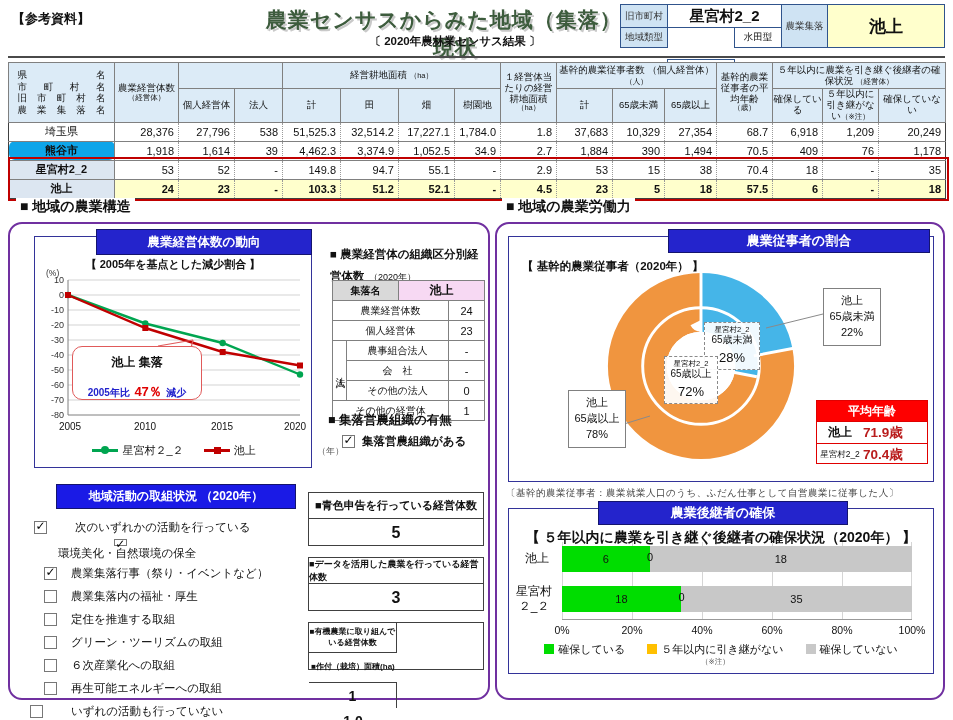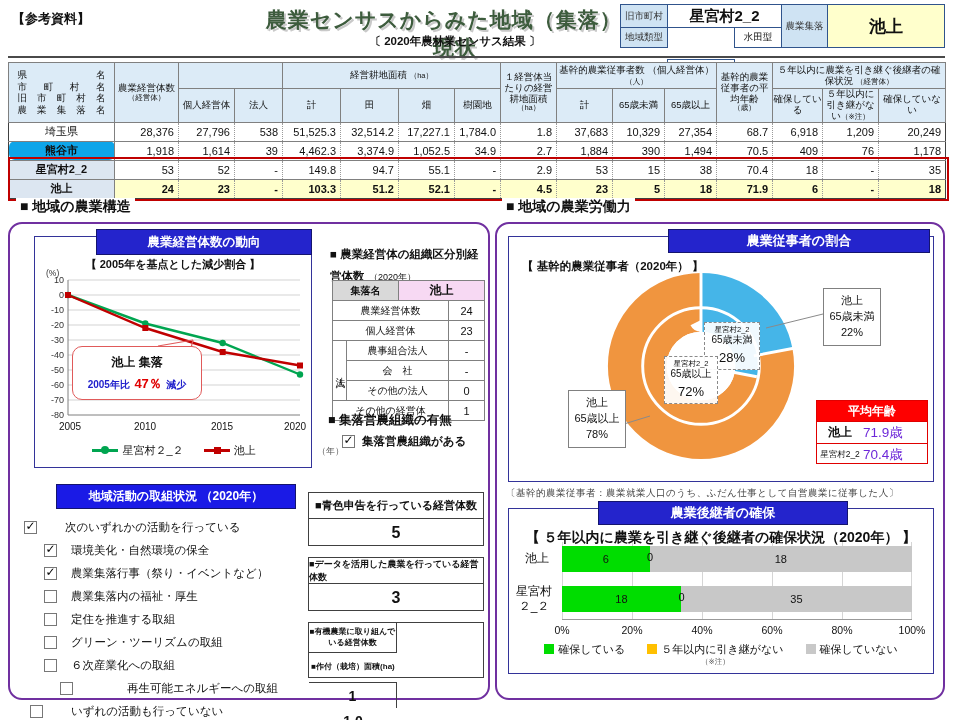--- a/index.html
+++ b/index.html
@@ -60,21 +60,21 @@
   
   .donut-lbl{box-sizing:border-box;text-align:center;line-height:1.25;background:rgba(255,255,255,0.92);}
   .dashed{border:1px dashed #8a8a8a;}
   .callout{border:1px solid #808080;background:#fff;text-align:center;font-size:11px;line-height:1.45;box-sizing:border-box;}
   .tinyname{font-size:7.5px;display:block;}
   .pctbig{font-size:13px;}
   
   #avg-box{border:1.5px solid #e00000;box-sizing:border-box;background:#fff;}
   #avg-head{background:#fe0000;color:#fff;font-weight:bold;font-size:12px;display:flex;align-items:center;justify-content:center;}
   .avg-row{display:flex;align-items:center;border-top:1px solid #e00000;}
-  .avg-val{color:#6d28d9;font-weight:normal;font-size:13.5px;}
+  .avg-val{color:#b91c1c;font-weight:bold;font-size:13.5px;}
   
   #suc-plot{box-sizing:border-box;}
   .vgrid{position:absolute;top:0;bottom:0;width:1px;background:#d5d5d5;}
   .bar-row{position:absolute;left:0;width:100%;height:26px;display:flex;}
   .seg{height:100%;display:flex;align-items:center;justify-content:center;font-size:11px;}
   .zero-lbl{position:absolute;top:5px;transform:translateX(-40%);font-size:11px;}
   .suc-xtick{position:absolute;width:44px;text-align:center;font-size:10.5px;}
   .suc-leg{display:flex;justify-content:center;gap:22px;font-size:11px;}
   .suc-leg .sw{display:inline-block;width:10px;height:10px;margin-right:4px;vertical-align:-1px;}
   .suc-note{display:block;text-align:center;font-size:7.5px;color:#555;}
@@ -227,21 +227,21 @@
           <td>23</td>
           <td>-</td>
           <td>103.3</td>
           <td>51.2</td>
           <td>52.1</td>
           <td>-</td>
           <td>4.5</td>
           <td>23</td>
           <td>5</td>
           <td>18</td>
-          <td>71.9</td>
+          <td>57.5</td>
           <td>6</td>
           <td>-</td>
           <td>18</td>
     </tr>
   </tbody>
     </table>
   <div class="abs" id="red-frame" style="left:8px;top:157px;width:937px;height:40px;"></div>
 
   <div class="abs purple-box" style="left:8px;top:222px;width:482px;height:478px;"></div>
   <div class="abs section-title" style="left:16px;top:198px;">■ 地域の農業構造</div>
@@ -290,21 +290,21 @@
         <rect x="25" y="20" width="6" height="6" fill="#c00000"></rect>
         <rect x="102.33333333333333" y="53" width="6" height="6" fill="#c00000"></rect>
         <rect x="179.66666666666666" y="77" width="6" height="6" fill="#c00000"></rect>
         <rect x="257" y="90.5" width="6" height="6" fill="#c00000"></rect>
       </g>
     <line x1="118" y1="74" x2="153" y2="68" stroke="#e05a5a" stroke-width="1.2"></line>
     <line x1="150" y1="80" x2="153" y2="68" stroke="#e05a5a" stroke-width="1.2"></line>
   </svg>
   <div class="abs" id="trend-callout" style="left:72px;top:346px;width:130px;height:54px;">
     <div class="c b" style="font-size:12px;margin-top:7px;">池上 集落</div>
-    <div class="c" style="margin-top:3px;">
+    <div class="c" style="margin-top:11px;">
       <span style="color:#2222cc;font-size:10px;font-weight:bold;">2005年比</span>
       <span style="color:#e00000;font-size:13px;font-weight:bold;">47％</span>
       <span style="color:#2222cc;font-size:10px;font-weight:bold;">減少</span>
     </div>
   </div>
   <div class="abs c" style="left:42px;top:442px;width:264px;font-size:11px;">
     <span class="leg-wrap">
       <span class="leg-seg" style="background-color: rgb(0, 165, 80);">
           <span class="leg-dot" style="background-color: rgb(0, 165, 80);"></span>
         </span>
@@ -366,25 +366,25 @@
   </tbody>
     </table>
   <div class="abs b" style="left:328px;top:412px;font-size:12.5px;">■ 集落営農組織の有無</div>
   <div class="abs" style="left:342px;top:434px;font-size:11.5px;display:flex;align-items:center;gap:7px;">
     <span class="cb checked"></span>
     <span class="b">集落営農組織がある</span>
   </div>
 
   <div class="abs blue-bar" style="left:56px;top:484px;width:240px;height:25px;font-size:12px;background:#1a1ae6;">地域活動の取組状況 （2020年）</div>
   <div id="act-list">
-    <div class="act-item" style="left:24px;top:516px;align-items:center;">
+    <div class="act-item" style="left:34px;top:516px;align-items:center;">
         <span class="cb checked"></span>
         <span style="margin-left:28px;">次のいずれかの活動を行っている</span>
       </div>
-    <div class="act-item" style="left:44px;top:539px;">
+    <div class="act-item" style="left:44px;top:539px;flex-direction:column;">
         <span class="cb checked"></span>
         <span style="margin-left:14px;">環境美化・自然環境の保全</span>
       </div>
     <div class="act-item" style="left:44px;top:562px;">
         <span class="cb checked"></span>
         <span style="margin-left:14px;">農業集落行事（祭り・イベントなど）</span>
       </div>
     <div class="act-item" style="left:44px;top:585px;">
         <span class="cb"></span>
         <span style="margin-left:14px;">農業集落内の福祉・厚生</span>
@@ -394,39 +394,39 @@
         <span style="margin-left:14px;">定住を推進する取組</span>
       </div>
     <div class="act-item" style="left:44px;top:631px;">
         <span class="cb"></span>
         <span style="margin-left:14px;">グリーン・ツーリズムの取組</span>
       </div>
     <div class="act-item" style="left:44px;top:654px;">
         <span class="cb"></span>
         <span style="margin-left:14px;">６次産業化への取組</span>
       </div>
-    <div class="act-item" style="left:60px;top:677px;gap:40px;">
+    <div class="act-item" style="left:44px;top:677px;">
         <span class="cb"></span>
         <span style="margin-left:14px;">再生可能エネルギーへの取組</span>
       </div>
     <div class="act-item" style="left:30px;top:700px;">
         <span class="cb"></span>
         <span style="margin-left:28px;">いずれの活動も行っていない</span>
       </div>
   </div>
 
   <div class="abs count-box" style="left:308px;top:492px;width:176px;height:54px;">
     <div class="count-head" style="height:26px;font-size:11px;">■青色申告を行っている経営体数</div>
     <div class="count-val" style="height:27px;">5</div>
   </div>
   <div class="abs count-box" style="left:308px;top:557px;width:176px;height:54px;">
     <div class="count-head" style="height:26px;font-size:9px;">■データを活用した農業を行っている経営体数</div>
     <div class="count-val" style="height:27px;">3</div>
   </div>
-  <div class="abs count-box" style="left:308px;top:622px;width:176px;height:56px;display:flex;flex-wrap:wrap;">
+  <div class="abs count-box" style="left:308px;top:622px;width:176px;height:48px;display:flex;flex-wrap:wrap;">
     <div class="count-head" style="width:88px;height:30px;font-size:8px;border-right:1.3px solid #404040;box-sizing:border-box;text-align:center;line-height:1.3;">■有機農業に取り組んでいる経営体数</div>
     <div class="count-head" style="width:88px;height:30px;font-size:8px;box-sizing:border-box;text-align:center;line-height:1.3;border-bottom:1.3px solid #404040;">■作付（栽培）面積(ha)</div>
     <div class="count-val" style="width:88px;height:25px;border-right:1.3px solid #404040;box-sizing:border-box;font-size:14px;">1</div>
     <div class="count-val" style="width:88px;height:25px;font-size:14px;">1.0</div>
   </div>
 
   <div class="abs purple-box" style="left:495px;top:222px;width:450px;height:478px;"></div>
   <div class="abs section-title" style="left:502px;top:198px;">■ 地域の農業労働力</div>
 
   <div class="abs navy-box" style="left:508px;top:236px;width:426px;height:246px;"></div>

